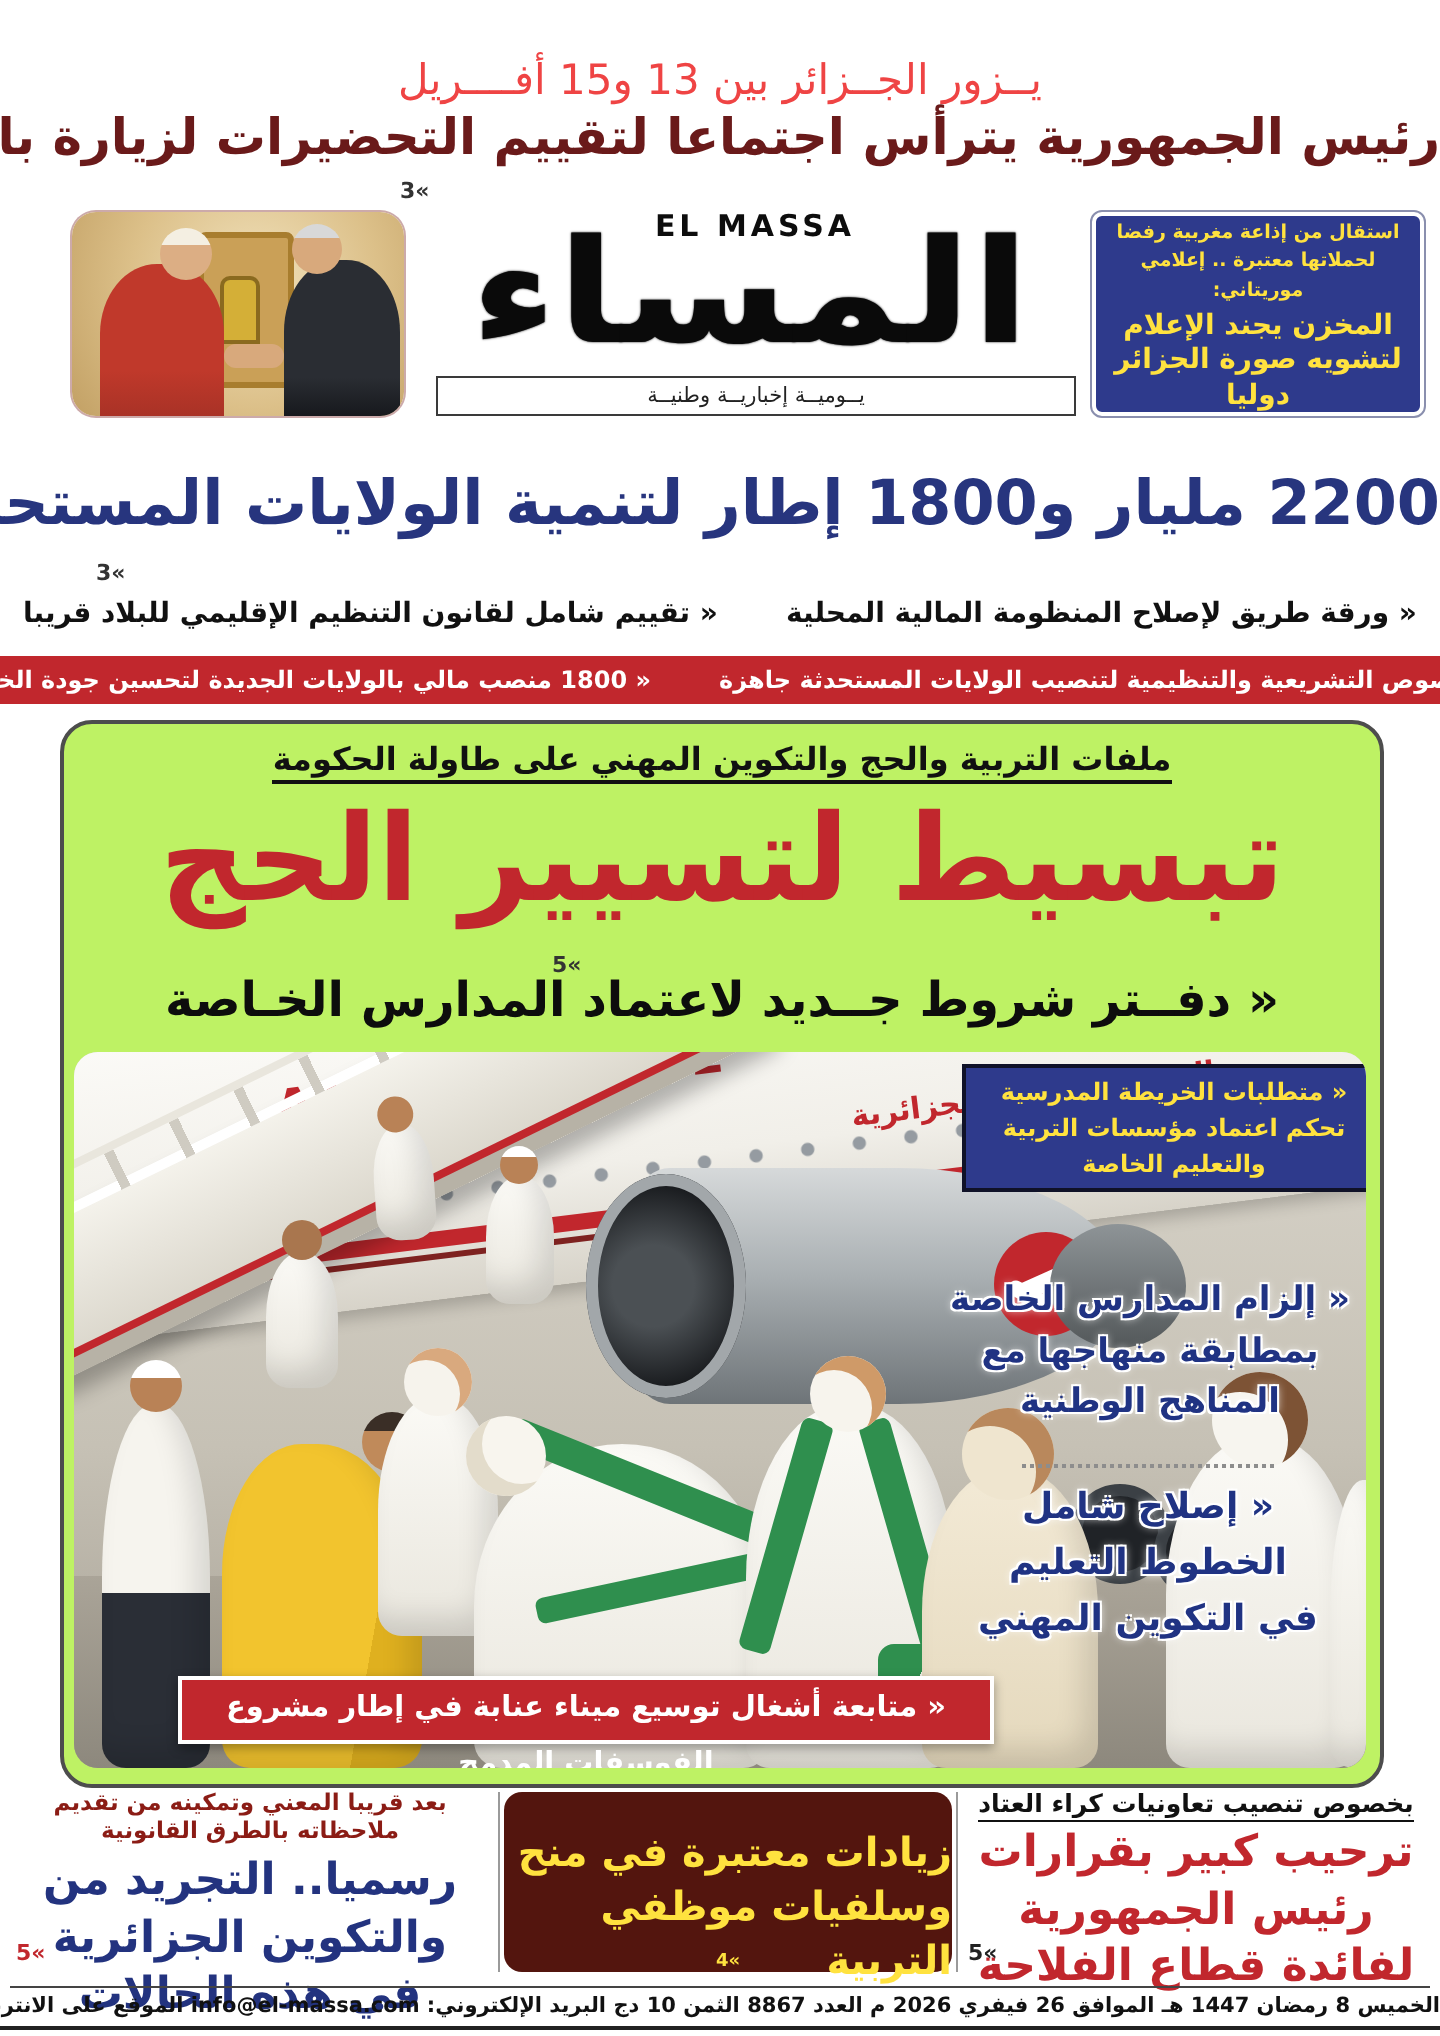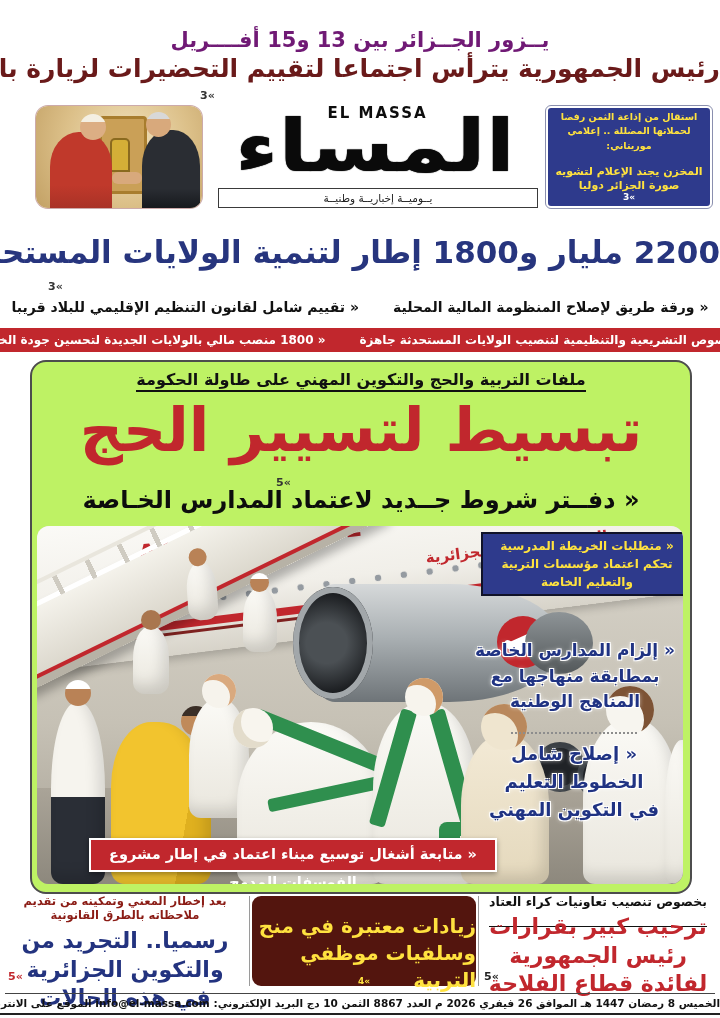--- a/index.html
+++ b/index.html
@@ -3,21 +3,21 @@
 <meta charset="utf-8">
 <style>
   html,body{margin:0;padding:0;background:#ffffff;}
   body{font-family:"DejaVu Sans","Liberation Sans",sans-serif;}
   #page{position:relative;width:720px;height:1018px;background:#fff;overflow:hidden;direction:rtl;}
   .abs{position:absolute;}
   .ctr{text-align:center;}
   .nowrap{white-space:nowrap;}
 
   
-  .top-kicker{left:0;right:0;top:28px;font-size:21px;font-weight:700;color:#701a75;}
+  .top-kicker{left:0;right:0;top:28px;font-size:21px;font-weight:400;color:#ef4444;}
   .top-headline{left:0;right:0;top:54px;font-size:25px;font-weight:900;color:#6a1a1a;}
   .ref{font-size:11px;font-weight:900;color:#6b5b1e;direction:ltr;unicode-bidi:bidi-override;}
   .ref-top{left:200px;top:89px;color:#333;}
 
   
   .vatican{left:36px;top:106px;width:166px;height:102px;border-radius:12px;overflow:hidden;
     background:radial-gradient(circle at 55% 35%,#f1e2bd 0%,#dcc089 55%,#c2a064 100%);box-shadow:0 0 0 1px #caa;}
   .alcove{left:63px;top:10px;width:42px;height:72px;background:#caa057;border:3px solid #a87d2e;border-radius:4px;}
   .throne{left:76px;top:34px;width:16px;height:30px;background:#d4af37;border-radius:3px 3px 0 0;box-shadow:0 0 0 2px #8a6a1f;}
   .pope{left:14px;top:26px;width:62px;height:76px;background:linear-gradient(#c0392b 70%,#a93226 100%);border-radius:46% 46% 0 0;}
@@ -30,21 +30,21 @@
 
   .latin-name{left:210px;top:104px;width:335px;font-size:15px;letter-spacing:2px;font-weight:900;color:#0d0d0d;}
   .arabic-logo{left:200px;top:104px;width:350px;font-size:72px;line-height:84px;font-weight:900;color:#0a0a0a;
     transform:scaleX(1.18);transform-origin:center;text-shadow:0 0 1px #000;}
   .tagline-bar{left:218px;top:188px;width:318px;height:18px;border:1px solid #3a3a3a;background:#fff;}
   .tagline-bar span{display:block;font-size:10.5px;line-height:18px;font-weight:normal;color:#222;text-align:center;}
 
   .sidebox{left:546px;top:106px;width:166px;height:102px;background:#2e3a8c;border:2px solid #fff;outline:1px solid #8a8fae;
     border-radius:5px;color:#ffe23f;padding:2px 4px;box-sizing:border-box;}
   .sidebox .sb-kicker{font-size:9.5px;line-height:1.5;font-weight:bold;text-align:center;}
-  .sidebox .sb-headline{font-size:11px;line-height:1.25;font-weight:900;text-align:center;margin-top:12px;}
+  .sidebox .sb-headline{font-size:14px;line-height:1.25;font-weight:900;text-align:center;margin-top:2px;}
   .sidebox .ref{position:static;display:block;text-align:center;color:#fff;font-size:9px;margin-top:0;}
 
   
   .saioud-kicker{left:0;right:0;top:212px;font-size:17px;font-weight:900;color:#111;}
   .saioud-kicker span{border-bottom:2px solid #111;padding-bottom:1px;}
   .saioud-headline{left:0;right:0;top:234px;font-size:31px;font-weight:900;color:#27357e;}
   .ref-saioud{left:48px;top:280px;color:#333;}
   .bullets{left:0;right:0;display:flex;justify-content:center;gap:34px;font-weight:900;}
   .bullets-black{top:299px;font-size:14px;color:#111;}
   .redstrip{left:0;top:328px;width:720px;height:24px;background:#c1272d;}
@@ -102,21 +102,21 @@
   .ov-right2{position:absolute;left:452px;top:214px;width:170px;z-index:6;color:#203383;font-weight:900;font-size:18px;
     line-height:1.55;text-align:center;direction:rtl;
     text-shadow:-1px -1px 0 #fff,1px -1px 0 #fff,-1px 1px 0 #fff,1px 1px 0 #fff,0 0 5px #fff;}
   .banner{position:absolute;left:52px;top:312px;width:404px;height:30px;z-index:7;background:#c1272d;border:2px solid #fff;
     color:#fff;font-weight:900;font-size:14.5px;line-height:28px;text-align:center;direction:rtl;box-shadow:0 2px 5px rgba(0,0,0,.35);}
 
   
   .divider{width:1px;background:#9a9a9a;top:896px;height:90px;}
   .colR{left:482px;top:894px;width:232px;}
   .colR .k{font-size:12.5px;font-weight:900;color:#111;text-align:center;}
-  .colR .k span{border-bottom:1.5px solid #111;padding-bottom:17px;}
+  .colR .k span{border-bottom:1.5px solid #111;padding-bottom:1px;}
   .colR .h{font-size:22px;font-weight:900;color:#c1272d;text-align:center;line-height:1.3;margin-top:4px;}
   .ref-colR{left:484px;top:970px;color:#222;}
   .maroon{left:252px;top:896px;width:224px;height:90px;background:#53150e;border-radius:9px;}
   .pill{position:absolute;left:50%;transform:translateX(-50%);top:-3px;width:212px;height:17px;background:#c1272d;
     border:1px solid #fff;border-radius:10px;color:#fff;font-size:9.5px;font-weight:bold;line-height:16px;text-align:center;}
   .maroon .h{color:#ffe23f;font-size:20px;font-weight:900;line-height:1.35;margin-top:17px;}
   .maroon .ref{position:absolute;left:50%;transform:translateX(-50%);bottom:0px;color:#ffe23f;font-size:9px;}
   .colL{left:6px;top:894px;width:238px;}
   .colL .k{font-size:11.5px;font-weight:900;color:#8b1c15;text-align:center;}
   .colL .h{font-size:22px;font-weight:900;color:#23337f;text-align:center;line-height:1.3;margin-top:5px;}
@@ -148,21 +148,21 @@
     <div class="abs hands"></div>
   </div>
 
   <div class="abs ctr latin-name">EL MASSA</div>
   <div class="abs ctr arabic-logo">المساء</div>
   <div class="abs tagline-bar">
     <span>يــوميــة إخباريــة وطنيــة</span>
   </div>
 
   <div class="abs sidebox">
-    <div class="sb-kicker">استقال من إذاعة الثمن رفضا لحملاتها المضللة .. إعلامي موريتاني:</div>
+    <div class="sb-kicker">استقال من إذاعة مغربية رفضا لحملاتها معتبرة .. إعلامي موريتاني:</div>
     <div class="sb-headline">المخزن يجند الإعلام لتشويه صورة الجزائر دوليا</div>
     <span class="ref">3«</span>
   </div>
 
   <div class="abs ctr saioud-headline nowrap">2200 مليار و1800 إطار لتنمية الولايات المستحدثة</div>
   <div class="abs ref ref-saioud">3«</div>
 
   <div class="abs bullets bullets-black nowrap">
     <span>« ورقة طريق لإصلاح المنظومة المالية المحلية</span>
     <span>« تقييم شامل لقانون التنظيم الإقليمي للبلاد قريبا</span>
@@ -239,41 +239,41 @@
       </div>
       <div class="fg" style="left:546px;top:192px;width:96px;height:166px;">
         <span class="head" style="left:23px;top:-32px;width:48px;height:48px;background:#f7f5ef;box-shadow:inset -10px 10px 0 #7d5335;"></span>
       </div>
       <div class="fg" style="left:628px;top:214px;width:34px;height:144px;"></div>
 
       <div class="ov-box">« متطلبات الخريطة المدرسية تحكم اعتماد مؤسسات التربية والتعليم الخاصة</div>
       <div class="ov-right1">« إلزام المدارس الخاصة بمطابقة منهاجها مع المناهج الوطنية</div>
       <div class="ov-dotted"></div>
       <div class="ov-right2">« إصلاح شامل الخطوط التعليم في التكوين المهني</div>
-      <div class="banner">« متابعة أشغال توسيع ميناء اعتماد في إطار مشروع الفوسفات المدمج</div>
+      <div class="banner">« متابعة أشغال توسيع ميناء عنابة في إطار مشروع الفوسفات المدمج</div>
     </div>
   </div>
 
   <div class="abs colR">
     <div class="k">
       <span>بخصوص تنصيب تعاونيات كراء العتاد</span>
     </div>
     <div class="h">ترحيب كبير بقرارات رئيس الجمهورية لفائدة قطاع الفلاحة</div>
   </div>
   <div class="abs ref ref-colR">5«</div>
   <div class="abs divider" style="left:478px;"></div>
 
   <div class="abs maroon">
     <div class="h">زيادات معتبرة في منح وسلفيات موظفي التربية</div>
     <span class="ref">4«</span>
   </div>
   <div class="abs divider" style="left:249px;"></div>
 
   <div class="abs colL">
-    <div class="k">بعد إخطار المعني وتمكينه من تقديم ملاحظاته بالطرق القانونية</div>
+    <div class="k">بعد قريبا المعني وتمكينه من تقديم ملاحظاته بالطرق القانونية</div>
     <div class="h">رسميا.. التجريد من والتكوين الجزائرية في هذه الحالات</div>
   </div>
   <div class="abs ref ref-colL">5«</div>
 
   <div class="abs footrule"></div>
   <div class="abs ctr footer-line nowrap">الخميس 8 رمضان 1447 هـ الموافق 26 فيفري 2026 م العدد 8867 الثمن 10 دج   البريد الإلكتروني: info@el-massa.com   الموقع على الانترنيت www.el-massa.com</div>
   <div class="abs botrule"></div>
 
 </div>
 

